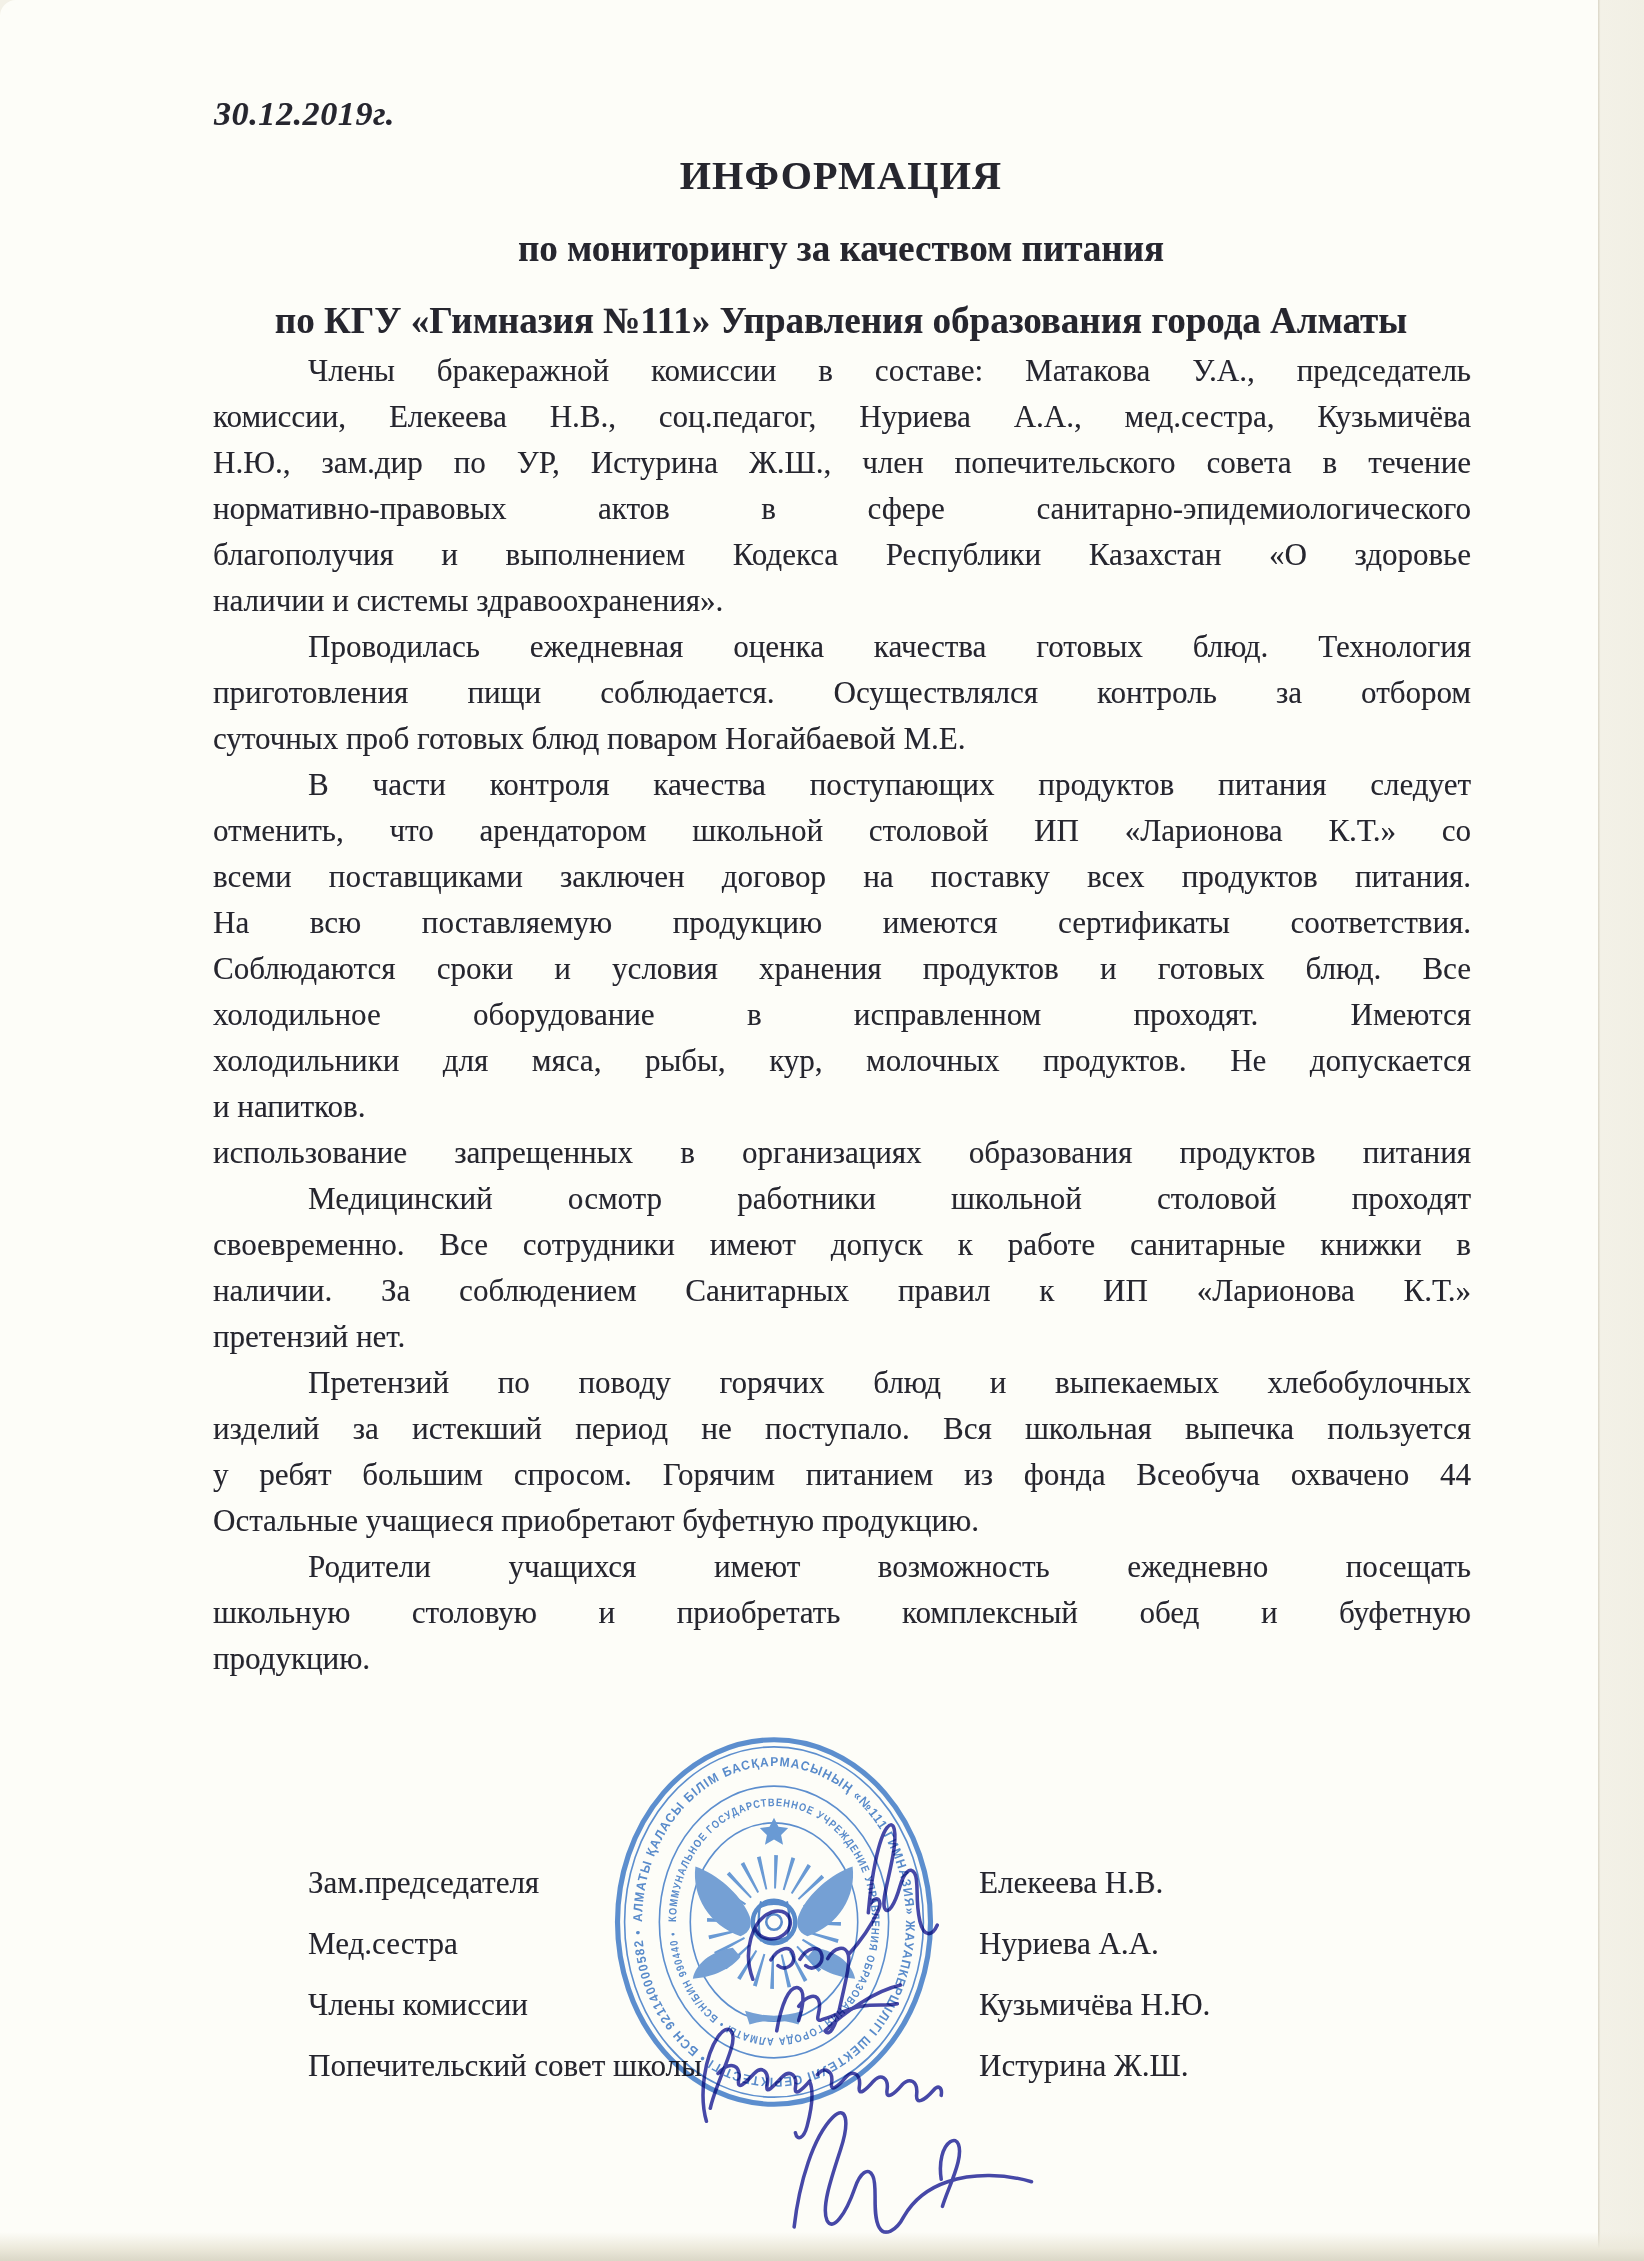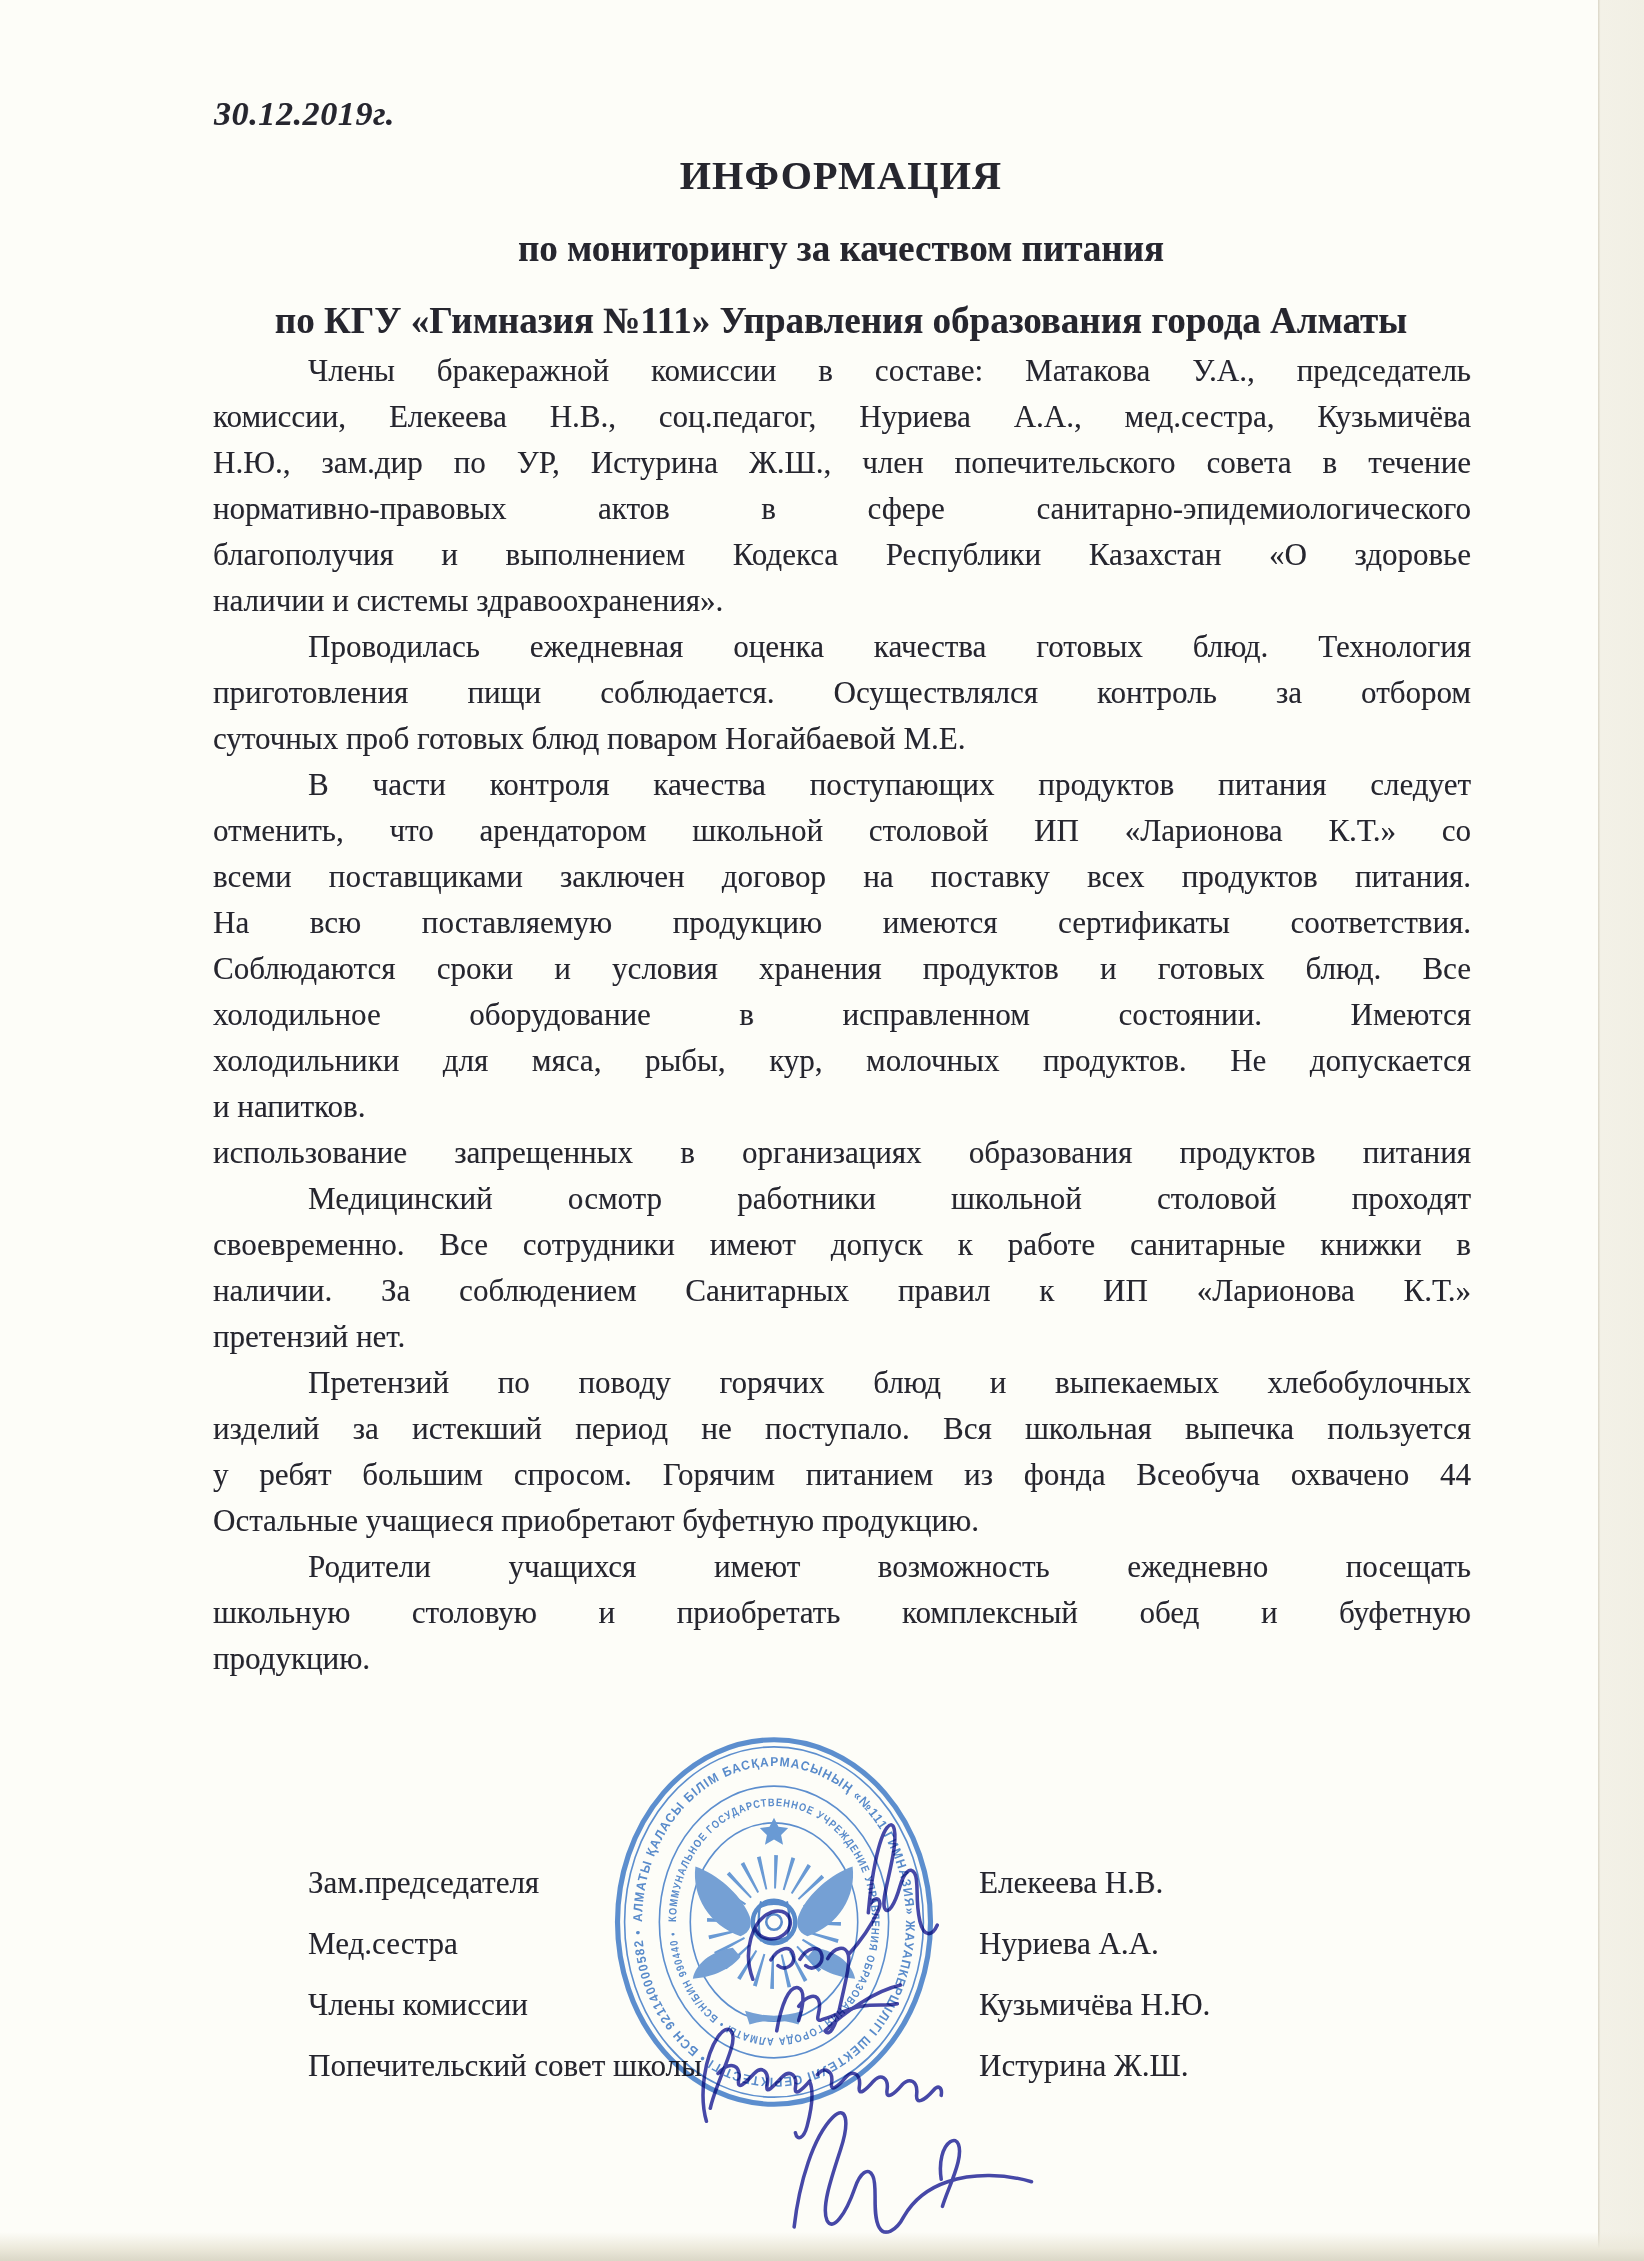--- a/index.html
+++ b/index.html
@@ -3,21 +3,21 @@
 <meta charset="utf-8">
 <style>
   html,body { margin:0; padding:0; }
   body {
     width:1645px; height:2261px; position:relative; overflow:hidden;
     background:#f3f1e7;
     font-family:"Liberation Serif","DejaVu Serif",serif;
   }
   .page {
     position:absolute; left:0; top:0; width:1645px; height:2261px;
-    background:#fdfdf8; color:#26262e;
+    background:#fdfdf8; color:#26262e;border-radius:16px;
   }
   .scan-edge-right {
     position:absolute; left:1598px; top:0; width:47px; height:2261px;
     background:linear-gradient(90deg,#d9d5c6 0px,#f3f1e7 2.6px,#f1efe4 100%);
   }
   .scan-edge-bottom {
     position:absolute; left:0; top:2232px; width:1645px; height:30px;
     background:linear-gradient(180deg,rgba(245,243,234,0) 0,#ece9db 55%,#d9d5c5 100%);
   }
   .ink { text-shadow:0.3px 0.3px 0.5px rgba(40,40,70,0.35); }
@@ -87,21 +87,21 @@
         <div class="line first">Проводилась ежедневная оценка качества готовых блюд. Технология</div>
         <div class="line">приготовления пищи соблюдается. Осуществлялся контроль за отбором</div>
         <div class="line last">суточных проб готовых блюд поваром Ногайбаевой М.Е.</div>
       </div>
       <div>
         <div class="line first">В части контроля качества поступающих продуктов питания следует</div>
         <div class="line">отменить, что арендатором школьной столовой ИП «Ларионова К.Т.» со</div>
         <div class="line">всеми поставщиками заключен договор на поставку всех продуктов питания.</div>
         <div class="line">На всю поставляемую продукцию имеются сертификаты соответствия.</div>
         <div class="line">Соблюдаются сроки и условия хранения продуктов и готовых блюд. Все</div>
-        <div class="line">холодильное оборудование в исправленном состоянии. Имеются</div>
+        <div class="line">холодильное оборудование в исправленном проходят. Имеются</div>
         <div class="line">холодильники для мяса, рыбы, кур, молочных продуктов. Не допускается</div>
         <div class="line last">и напитков.</div>
         <div class="line">использование запрещенных в организациях образования продуктов питания</div>
       </div>
       <div>
         <div class="line first">Медицинский осмотр работники школьной столовой проходят</div>
         <div class="line">своевременно. Все сотрудники имеют допуск к работе санитарные книжки в</div>
         <div class="line">наличии. За соблюдением Санитарных правил к ИП «Ларионова К.Т.»</div>
         <div class="line last">претензий нет.</div>
       </div>

